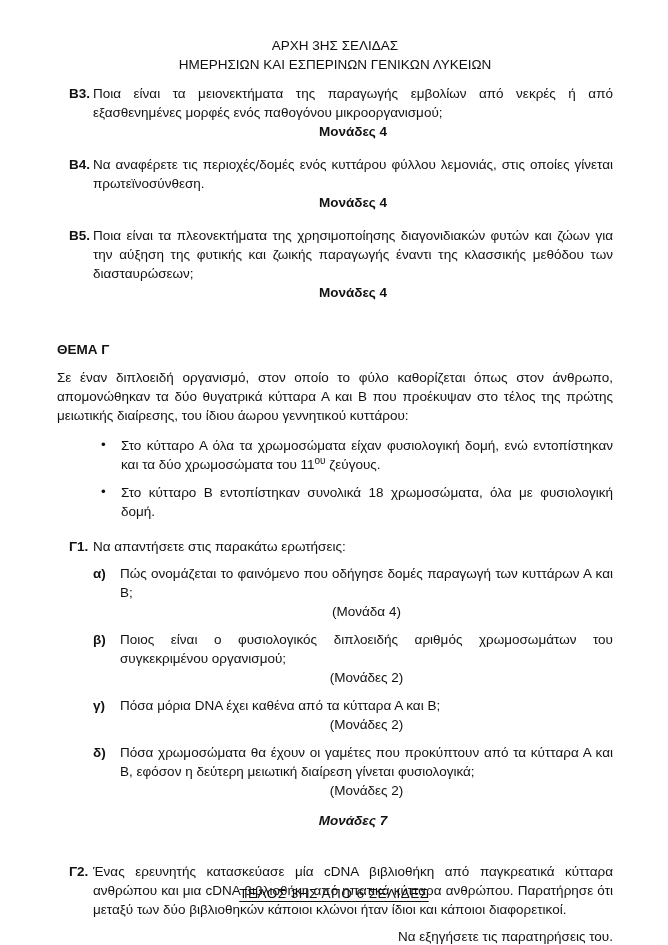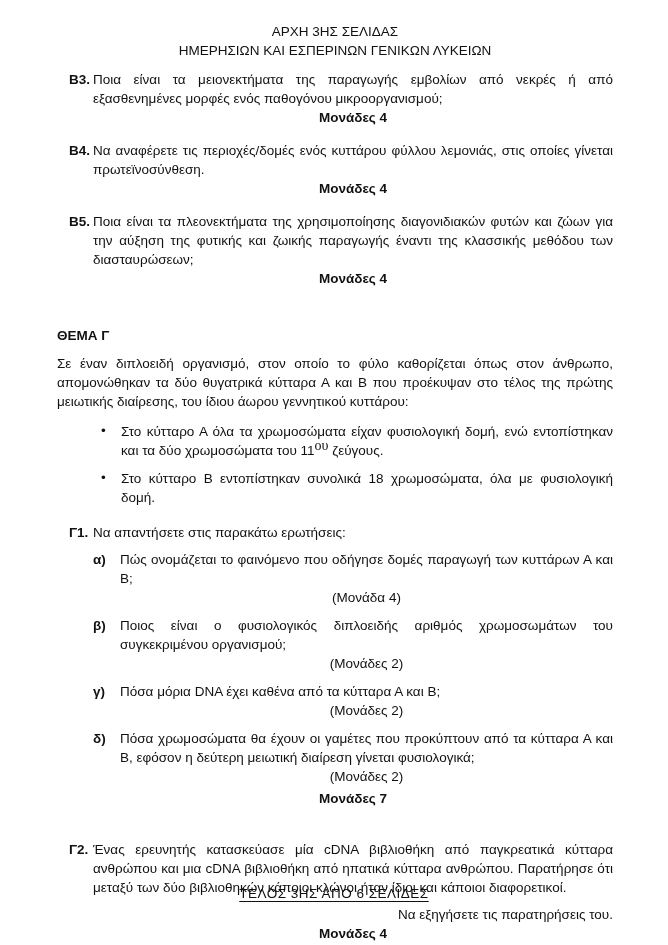--- a/index.html
+++ b/index.html
@@ -13,21 +13,21 @@
     overflow: hidden;
     font-family: "Liberation Sans", "DejaVu Sans", sans-serif;
     font-size: 13.5px;
     line-height: 19px;
     color: #111111;
   }
   .page {
     box-sizing: border-box;
     width: 668px;
     height: 945px;
-    padding: 22px 55px 0 57px;
+    padding: 36px 55px 0 57px;
     position: relative;
   }
   .header {
     text-align: center;
     margin-bottom: 10px;
   }
   
   .q {
     position: relative;
     padding-left: 36px;
@@ -73,28 +73,27 @@
     margin-bottom: 9px;
   }
   .sublabel {
     position: absolute;
     left: 0;
     top: 0;
     font-weight: bold;
   }
   .subtext { text-align: justify; }
   .g1-block { margin-top: 16px; margin-bottom: 0; }
-  .g1-total { margin-top: 3px; }
+  .g1-total { margin-top: 11px; font-style: italic; }
   .g2-block { margin-top: 32px; margin-bottom: 0; }
   .g2-line2 { margin-top: 8px; text-align: right; }
   sup {
-    font-size: 14px;
+    font-size: 10px;
     line-height: 0;
     vertical-align: super;
-    font-family: Liberation Serif, serif;
   }
   .footer {
     position: absolute;
     left: 0;
     right: 0;
     top: 884px;
     text-align: center;
   }
   .footer-text {
     text-decoration: underline;

